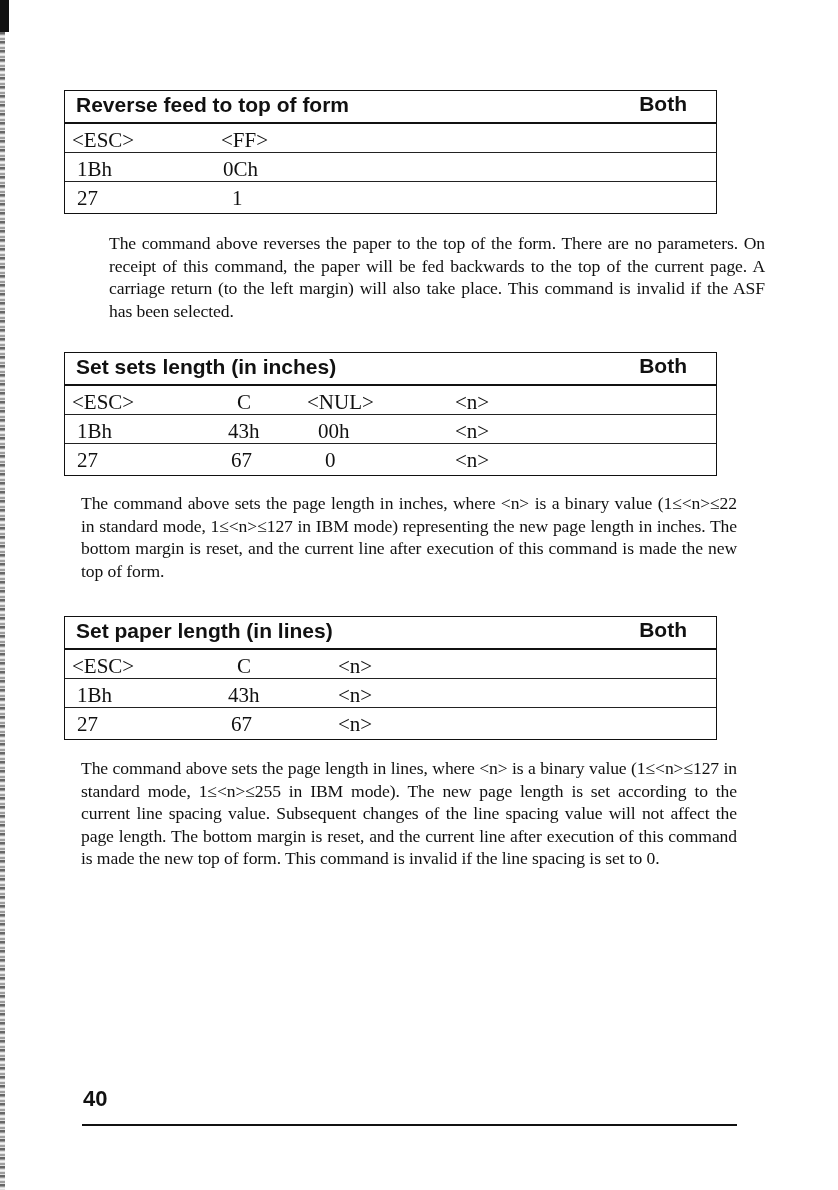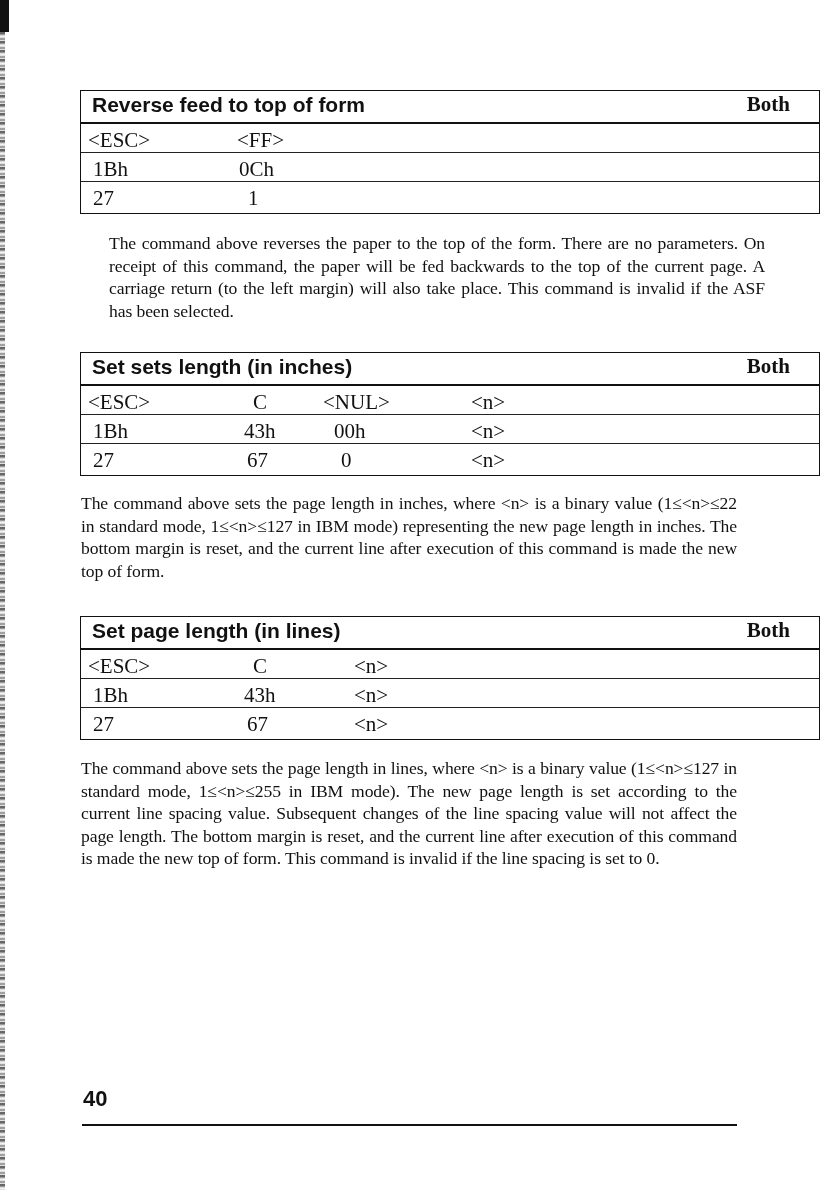--- a/index.html
+++ b/index.html
@@ -10,29 +10,29 @@
   }
   .edge-bar {
     position: absolute; left: 0; top: 0; width: 9px; height: 32px; background: #111;
   }
   .edge-speckle {
     position: absolute; left: 0; top: 32px; width: 5px; height: 1158px;
     background: repeating-linear-gradient(180deg, #333 0px, #333 2px, #bbb 3px, #fff 5px, #555 7px, #fff 9px);
     opacity: 0.75;
   }
   .cmd-table {
-    position: absolute; left: 80px; width: 740px;
+    position: absolute; left: 64px; width: 653px;
     border: 1.5px solid #111; box-sizing: border-box;
   }
   .cmd-head {
     position: relative; height: 31px; border-bottom: 2.5px solid #111;
     font-family: "Liberation Sans", sans-serif; font-weight: bold; font-size: 21px;
   }
   .cmd-title { position: absolute; left: 11px; top: 2px; }
-  .cmd-mode { position: absolute; right: 29px; top: 1px; font-family: Liberation Serif, serif; }
+  .cmd-mode { position: absolute; right: 29px; top: 1px; }
   .cmd-row {
     position: relative; height: 28px; border-bottom: 1.3px solid #222;
     font-size: 21px;
   }
   .cmd-row:last-child { border-bottom: none; height: 31px; }
   .cell { position: absolute; top: 4px; white-space: nowrap; }
   .cell.c0 { left: 7px; }
   .cell.ind { left: 12px; }
   .para {
     position: absolute; left: 81px; width: 656px;
@@ -94,21 +94,21 @@
     <span class="cell ind">27</span>
     <span class="cell" style="left:166px;">67</span>
     <span class="cell" style="left:260px;">0</span>
     <span class="cell" style="left:390px;">&lt;n&gt;</span>
   </div>
 </div>
 <div class="para" style="top:492px;">The command above sets the page length in inches, where &lt;n&gt; is a binary value (1≤&lt;n&gt;≤22 in standard mode, 1≤&lt;n&gt;≤127 in IBM mode) representing the new page length in inches. The bottom margin is reset, and the current line after execution of this command is made the new top of form.</div>
 
 <div class="cmd-table" style="top:616px;">
   <div class="cmd-head">
-    <span class="cmd-title">Set page length (in lines)</span>
+    <span class="cmd-title">Set paper length (in lines)</span>
     <span class="cmd-mode">Both</span>
   </div>
   <div class="cmd-row">
     <span class="cell c0">&lt;ESC&gt;</span>
     <span class="cell" style="left:172px;">C</span>
     <span class="cell" style="left:273px;">&lt;n&gt;</span>
   </div>
   <div class="cmd-row">
     <span class="cell ind">1Bh</span>
     <span class="cell" style="left:163px;">43h</span>

